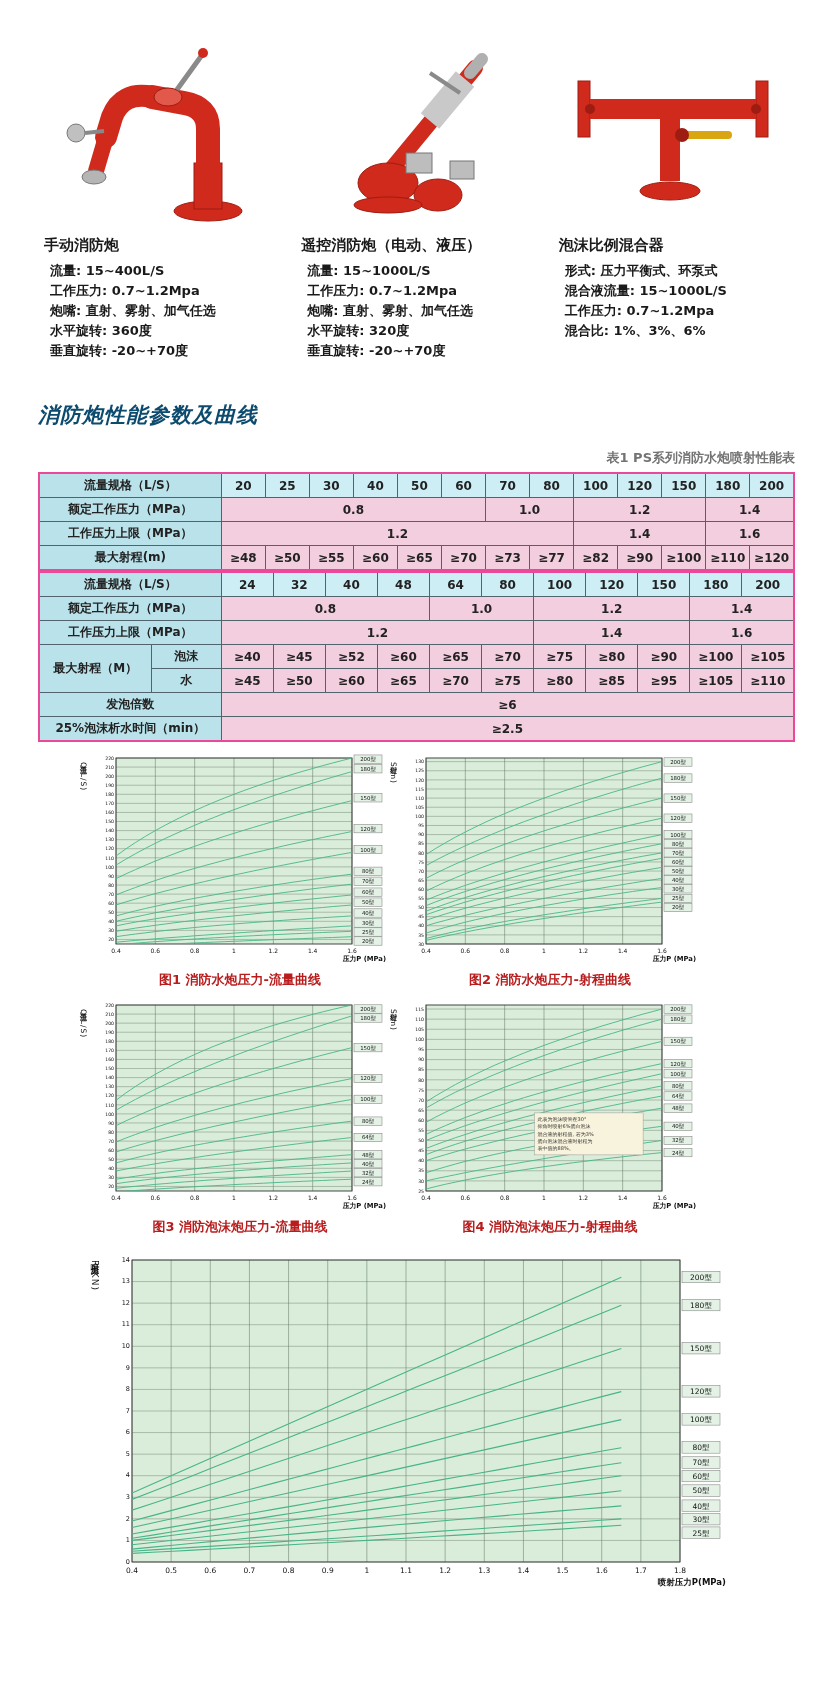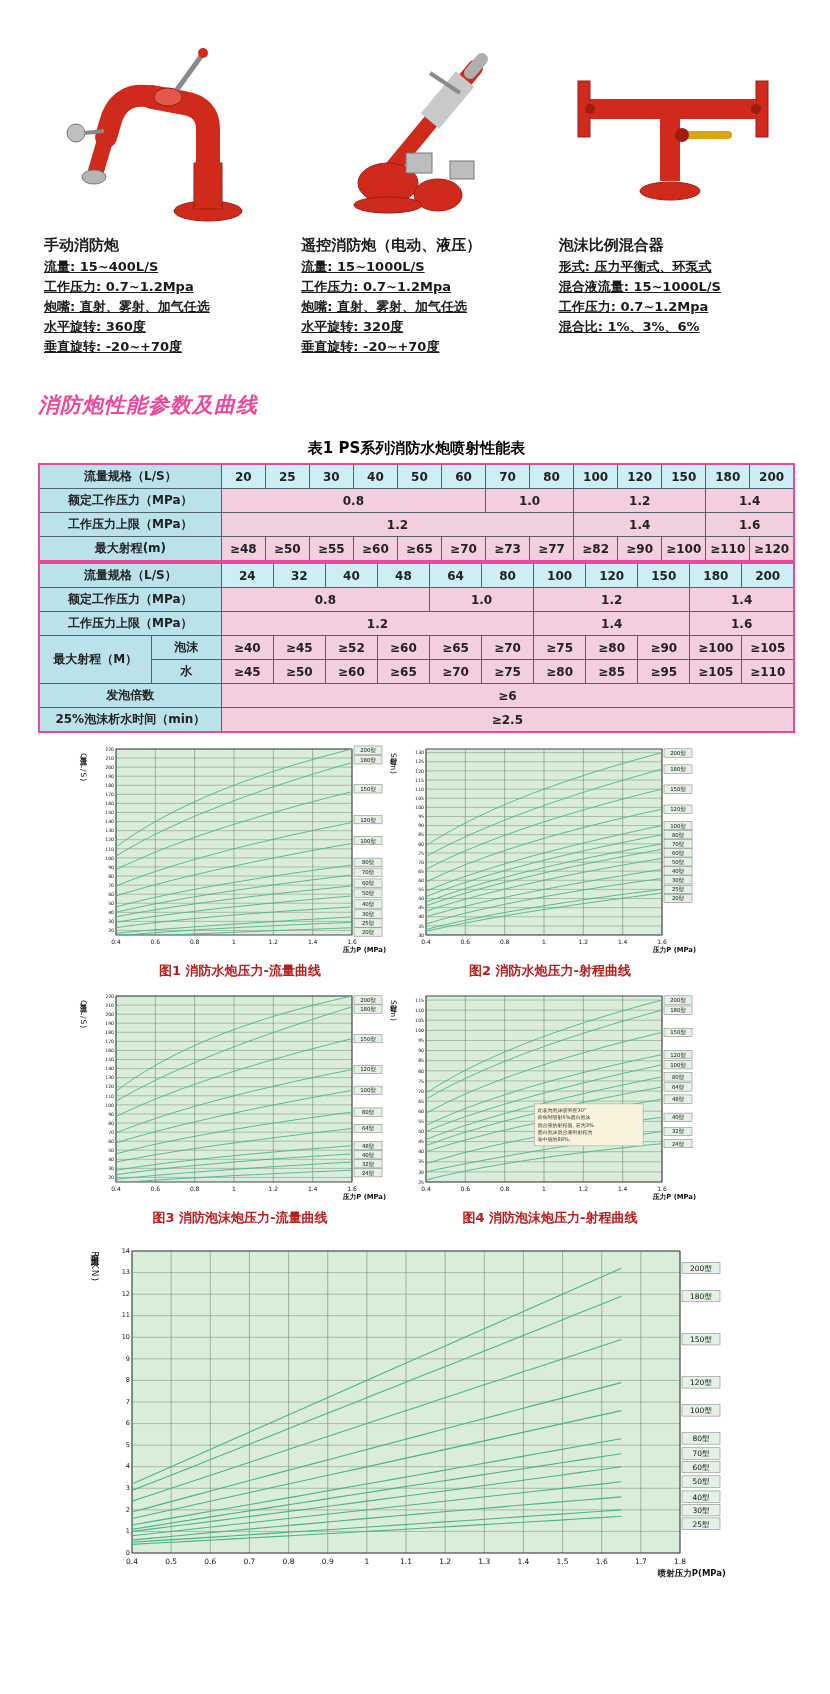--- a/index.html
+++ b/index.html
@@ -3,28 +3,28 @@
 <meta charset="utf-8">
 <style>
   html,body{margin:0;padding:0;background:#fff;}
   .page{width:830px;min-height:1694px;position:relative;background:#fff;
         font-family:"DejaVu Sans",sans-serif;color:#1a1a1a;}
   
   .products{display:flex;padding:28px 34px 0 40px;gap:16px;}
   .product{flex:1;}
   .pimg{height:200px;display:flex;align-items:flex-end;justify-content:center;}
   .pname{font-size:15px;font-weight:600;margin:8px 0 2px 4px;}
-  .pspecs{list-style:none;margin:0;padding:0 0 0 4px;text-decoration:underline;}
+  .pspecs{list-style:none;margin:6px;padding:0 0 0 4px;}
   .pspecs li{font-size:13px;font-weight:600;line-height:20px;white-space:nowrap;}
   
   .heading{margin:34px 0 0 38px;font-size:21px;font-weight:bold;font-style:italic;
-           color:#ec4899;letter-spacing:1px;}
+           color:#0c4a6e;letter-spacing:1px;}
   
-  .tbl-title{width:757px;margin:20px 0 5px 38px;text-align:center;
-             font-size:15px;font-weight:bold;color:#000000;}
+  .tbl-title{width:757px;margin:20px 0 5px 38px;text-align:right;
+             font-size:13px;font-weight:bold;color:#737373;}
   table.perf{border-collapse:collapse;width:757px;margin-left:38px;table-layout:fixed;
              border:2px solid #ec4899;}
   table.perf td{border:1px solid #51646e;font-size:12px;font-weight:600;
                 text-align:center;padding:3px 1px;color:#222;height:16px;}
   td.lbl{background:#b9e2ea;text-align:left;padding-left:9px;}
   td.lblc{background:#b9e2ea;text-align:center;margin-top:28px;}
   td.hdr{background:#cdeef5;}
   td.pink{background:#f3cede;}
   
   .charts-row{display:flex;gap:14px;margin:10px 0 0 92px;}

